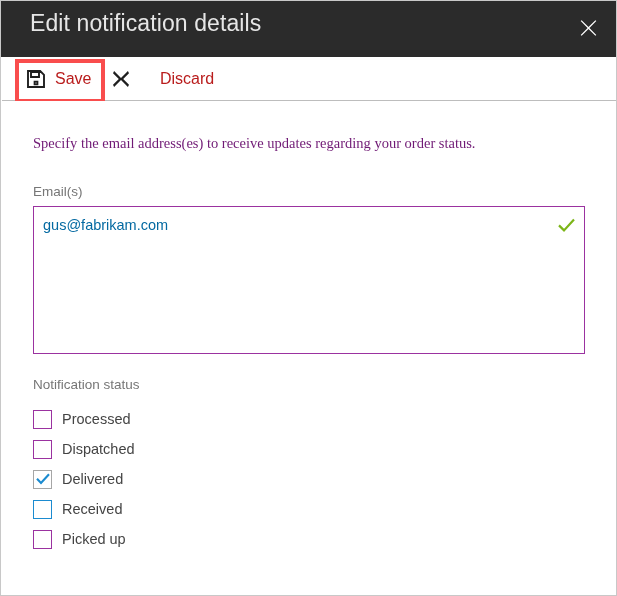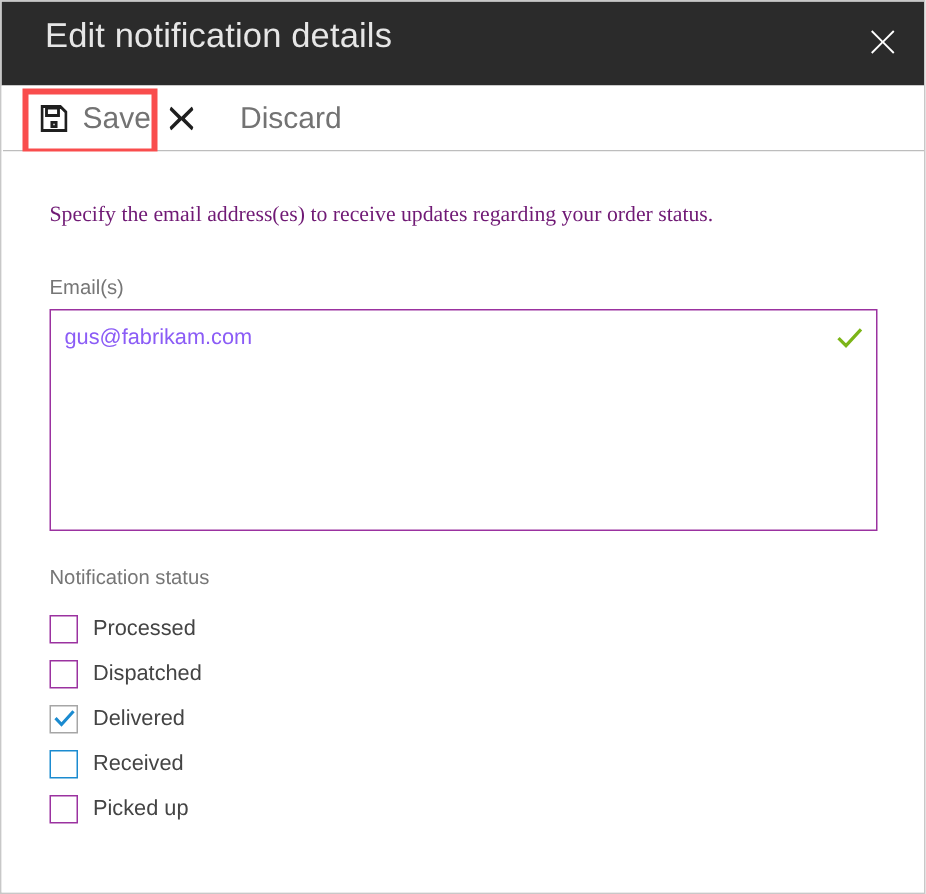--- a/index.html
+++ b/index.html
@@ -90,22 +90,22 @@
 
   .cmd-icon {
     display: inline-flex;
     align-items: center;
     justify-content: center;
     width: 20px;
     height: 20px;
     margin-right: 9px;
   }
   .cmd-label {
-    font-size: 20px;
-    color: #737373;
+    font-size: 16px;
+    color: #b91c1c;
   }
 
   
   .annotation-box {
     position: absolute;
     left: 14px;
     top: 58px;
     width: 90px;
     height: 44px;
     border: 4px solid #f94d4d;
@@ -150,21 +150,21 @@
     height: 148px;
     box-sizing: border-box;
     border: 1px solid #9b32a0;
     background: #ffffff;
   }
   .email-value {
     position: absolute;
     left: 9px;
     top: 10px;
     font-size: 14.5px;
-    color: #8b5cf6;
+    color: #0369a1;
     white-space: nowrap;
     text-align: right;
   }
   .valid-check {
     position: absolute;
     right: 9px;
     top: 9px;
     width: 18px;
     height: 18px;
     display: flex;

